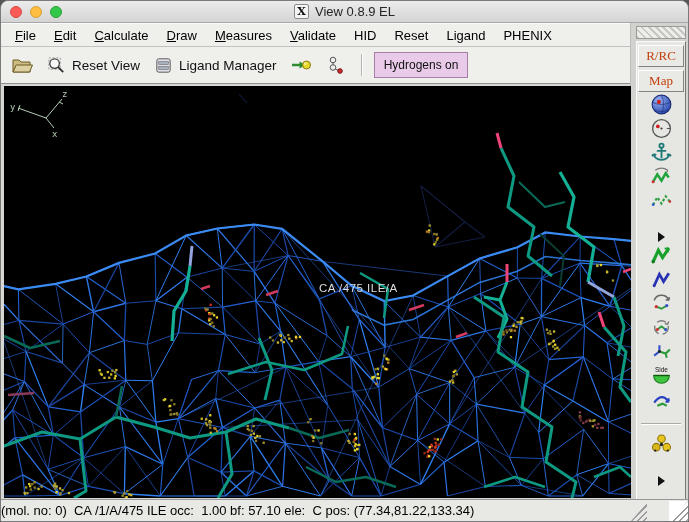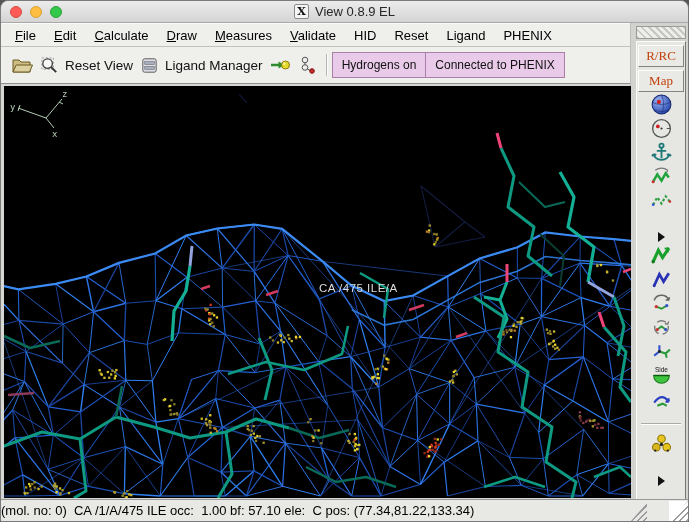--- a/index.html
+++ b/index.html
@@ -35,21 +35,21 @@
 
   .menubar{
     height:24px;flex:0 0 24px;background:#efefec;border-top:1px solid #fbfbfb;
     border-bottom:1px solid #c2c2c2;display:flex;align-items:center;padding-left:5px;
   }
   .menu-item{font-size:13px;color:#000;padding:3px 9px;cursor:default;}
   .menu-item u{text-decoration:underline;}
 
   .toolbar{
     height:37px;flex:0 0 37px;background:#efefec;display:flex;align-items:center;
-    padding-left:7px;gap:0;border-bottom:1px solid #8f8f8f;
+    padding-left:7px;gap:7px;border-bottom:1px solid #8f8f8f;
   }
   .tb-btn{display:flex;align-items:center;gap:5px;background:none;border:none;
           font-size:13.5px;color:#111;padding:2px 3px;font-family:inherit;}
   .tb-sep{width:2px;height:22px;border-left:1px solid #b5b5b5;border-right:1px solid #fbfbfb;margin:0 4px;}
   .badge-group{display:flex;border:1px solid #a97fa9;background:#e9cbe9;height:26px;align-items:stretch;}
   .badge{font-size:12px;color:#111;display:flex;align-items:center;padding:0 9px;}
   .badge + .badge{border-left:1px solid #a97fa9;}
 
   .canvas-wrap{flex:1;background:#d6d6d3;padding:2px 0 3px 3px;}
   .gl-canvas{width:627px;height:412px;background:#000;display:block;}
@@ -165,21 +165,20 @@
             <circle cx="8" cy="6" r="2.8" stroke="#555" fill="#eee"></circle>
             <circle cx="8" cy="13.5" r="2.8" stroke="#555" fill="#eee"></circle>
             <line x1="8" y1="8.8" x2="8" y2="10.7" stroke="#555"></line>
             <line x1="10.3" y1="15" x2="13.3" y2="16.4" stroke="#555"></line>
             <circle cx="15" cy="17" r="2.3" fill="#cc2a2a" stroke="#7a1515"></circle>
           </svg>
         </button>
         <div class="tb-sep"></div>
         <div class="badge-group">
           <span class="badge">Hydrogens on</span>
-          <span class="badge">Connected to PHENIX</span>
         </div>
       </div>
 
       <div class="canvas-wrap">
         <svg class="gl-canvas" id="scene" viewBox="0 0 627 412">
             <line x1="-20.9" y1="195.6" x2="-17.7" y2="243.1" stroke="#2260d0" stroke-width="0.9"></line>
             <line x1="-20.9" y1="195.6" x2="14.4" y2="203.4" stroke="#2260d0" stroke-width="1.3"></line>
             <line x1="-20.9" y1="195.6" x2="14.9" y2="234.4" stroke="#2e7ff0" stroke-width="1.2"></line>
             <line x1="-17.7" y1="243.1" x2="-22.4" y2="279.6" stroke="#2e7ff0" stroke-width="1.2"></line>
             <line x1="-17.7" y1="243.1" x2="14.9" y2="234.4" stroke="#1a45a0" stroke-width="1.0"></line>

